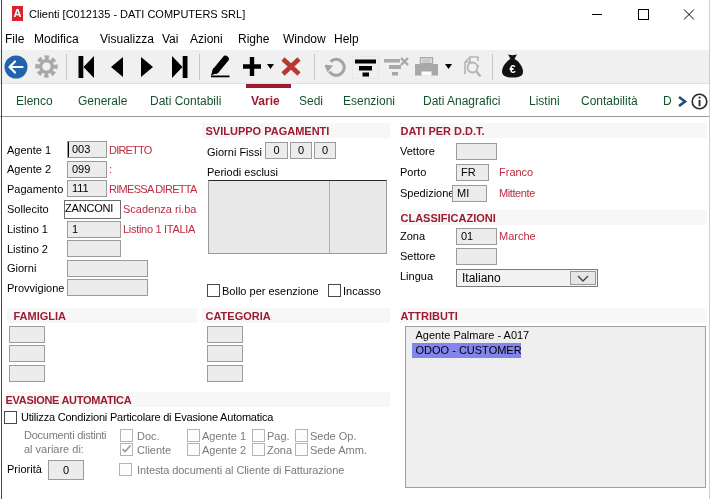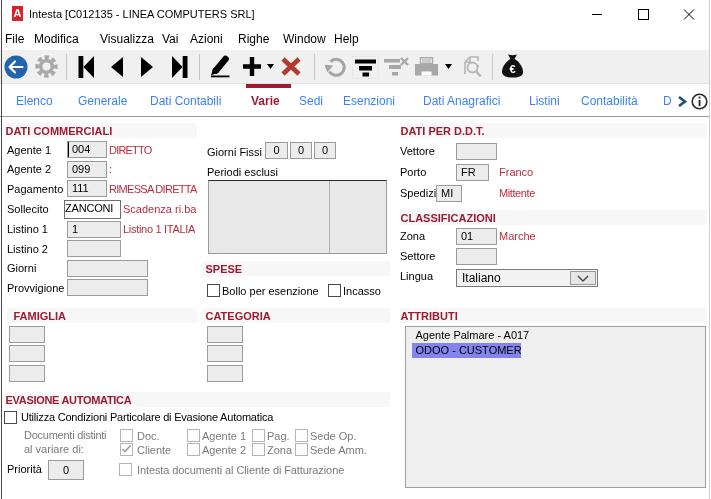--- a/index.html
+++ b/index.html
@@ -16,42 +16,42 @@
   #title { position:absolute; left:29px; top:8px; font-size:11px; color:#000; }
   .winbtn { position:absolute; top:0; width:45px; height:28px; }
   
   #menubar { position:absolute; left:0; top:28px; width:709px; height:22px; background:#fff; font-size:12px; color:#000; }
   #menubar span { position:absolute; top:4px; }
   
   #toolbar { position:absolute; left:0; top:50px; width:709px; height:34px; background:#f0f0f0; border-bottom:1px solid #e2e2e2; }
   .tsep { position:absolute; top:4px; width:1px; height:26px; background:#c6c6c6; }
   
   #tabstrip { position:absolute; left:0; top:85px; width:709px; height:32px; background:#fff; border-bottom:1px solid #9a9a9a; }
-  #tabstrip span { position:absolute; top:9px; font-size:12px; color:#3b82f6; white-space:nowrap; }
+  #tabstrip span { position:absolute; top:9px; font-size:12px; color:#14532d; white-space:nowrap; }
   #tabind { position:absolute; left:246px; top:-1px; width:45px; height:4px; background:#9c1b31; }
   .seltab { color:#9c1b31 !important; font-weight:bold; }
   
   #form { position:absolute; left:0; top:117px; width:709px; height:382px; background:#fff; }
   .hdr { position:absolute; height:15px; background:#f7f7f7; color:#9c1b31; font-size:11px; font-weight:bold;
          line-height:13px; padding-top:2px; text-indent:-1.5px; white-space:nowrap; }
   .lbl { position:absolute; font-size:11px; line-height:11px; color:#000; white-space:nowrap; }
   .red { position:absolute; font-size:11px; line-height:11px; color:#bd2b3e; white-space:nowrap; }
   .inp { position:absolute; background:#ececec; border:1px solid #9b9b9b; font-size:11px; color:#000;
          line-height:15px; padding-left:4px; white-space:nowrap; }
   .gray { position:absolute; font-size:11px; line-height:11px; color:#7a7a7a; white-space:nowrap; }
   .cb { position:absolute; width:13px; height:13px; border:1px solid #4a4a4a; background:#fff; }
   .cbg { position:absolute; width:13px; height:13px; border:1px solid #b4b4b4; background:#fdfdfd; }
 </style>
 </head>
 <body>
   <div style="position:absolute;left:1px;top:0;width:1px;height:499px;background:#474747;z-index:99"></div>
   <div style="position:absolute;left:709px;top:0;width:1px;height:499px;background:#cfcfcf;z-index:99"></div>
   <div id="titlebar">
     <div id="appicon">A</div>
-    <div id="title">Intesta [C012135 - LINEA COMPUTERS SRL]</div>
+    <div id="title">Clienti [C012135 - DATI COMPUTERS SRL]</div>
     <svg class="winbtn" style="left:574px" viewBox="0 0 45 28">
       <path d="M18 14.5 H28" stroke="#000" stroke-width="1"></path>
     </svg>
     <svg class="winbtn" style="left:620px" viewBox="0 0 45 28">
       <rect x="18.5" y="9.5" width="10" height="10" fill="none" stroke="#000" stroke-width="1"></rect>
     </svg>
     <svg class="winbtn" style="left:666px" viewBox="0 0 45 28">
       <path d="M18 9.5 L28 19.5 M28 9.5 L18 19.5" stroke="#000" stroke-width="1"></path>
     </svg>
   </div>
@@ -176,25 +176,25 @@
     </svg>
     <svg class="abs" style="left:691px;top:8px" width="17" height="17" viewBox="0 0 17 17">
       <circle cx="8.5" cy="8.5" r="7.3" fill="none" stroke="#2b2b2b" stroke-width="1.6"></circle>
       <rect x="7.6" y="3.6" width="1.9" height="1.9" fill="#2b2b2b"></rect>
       <rect x="7.6" y="7" width="1.9" height="6.2" fill="#2b2b2b"></rect>
     </svg>
   </div>
 
   <div id="form">
 
-    <div class="hdr" style="left:7px;top:6px;width:190px;padding-left:0px">DATI COMMERCIALI</div>
+    <div class="hdr" style="left:202px;top:6px;width:188px;padding-left:5px">SVILUPPO PAGAMENTI</div>
     <div class="hdr" style="left:400px;top:6px;width:307px;padding-left:2px">DATI PER D.D.T.</div>
 
     <div class="lbl" style="left:7px;top:28px">Agente 1</div>
-    <div class="inp" style="left:67px;top:24px;width:40px;height:17px">004</div>
+    <div class="inp" style="left:67px;top:24px;width:40px;height:17px">003</div>
     <div class="abs" style="left:68px;top:25px;width:1px;height:15px;background:#000"></div>
     <div class="red" style="left:109px;top:28px;letter-spacing:-0.8px">DIRETTO</div>
     <div class="lbl" style="left:7px;top:47px">Agente 2</div>
     <div class="inp" style="left:67px;top:44px;width:40px;height:17px">099</div>
     <div class="red" style="left:109px;top:47px">:</div>
     <div class="lbl" style="left:7px;top:67px">Pagamento</div>
     <div class="inp" style="left:67px;top:63px;width:40px;height:17px">111</div>
     <div class="red" style="left:109px;top:67px;letter-spacing:-0.7px">RIMESSA DIRETTA</div>
     <div class="lbl" style="left:7px;top:87px">Sollecito</div>
     <div class="inp" style="left:64px;top:83px;width:57px;height:19px;background:#fff;border-color:#6e6e6e;padding-left:0;letter-spacing:-0.2px">ZANCONI</div>
@@ -210,33 +210,32 @@
     <div class="inp" style="left:67px;top:162px;width:81px;height:17px"></div>
 
     <div class="lbl" style="left:207px;top:30px">Giorni Fissi</div>
     <div class="inp" style="left:265px;top:25px;width:23px;height:17px;text-align:center;padding-left:0">0</div>
     <div class="inp" style="left:290px;top:25px;width:22px;height:17px;text-align:center;padding-left:0">0</div>
     <div class="inp" style="left:314px;top:25px;width:22px;height:17px;text-align:center;padding-left:0">0</div>
     <div class="lbl" style="left:207px;top:50px">Periodi esclusi</div>
     <div class="abs" style="left:208px;top:63px;width:179px;height:74px;background:#e8e8e8;border:1px solid #9a9a9a;border-top:1px solid #2a2a2a"></div>
     <div class="abs" style="left:329px;top:64px;width:1px;height:72px;background:#b0b0b0"></div>
 
-    <div class="hdr" style="left:202px;top:144px;width:188px;padding-left:5px">SPESE</div>
     <div class="cb" style="left:207px;top:167px"></div>
     <div class="lbl" style="left:222px;top:169px">Bollo per esenzione</div>
     <div class="cb" style="left:328px;top:167px"></div>
     <div class="lbl" style="left:343px;top:169px">Incasso</div>
 
     <div class="lbl" style="left:400px;top:29px">Vettore</div>
     <div class="inp" style="left:456px;top:26px;width:41px;height:17px"></div>
     <div class="lbl" style="left:400px;top:50px">Porto</div>
     <div class="inp" style="left:456px;top:47px;width:33px;height:17px">FR</div>
     <div class="red" style="left:499px;top:50px">Franco</div>
     <div class="lbl" style="left:400px;top:71px">Spedizione</div>
-    <div class="inp" style="left:436px;top:68px;width:26px;height:17px">MI</div>
+    <div class="inp" style="left:452px;top:68px;width:35px;height:17px">MI</div>
     <div class="red" style="left:499px;top:71px;letter-spacing:-0.4px">Mittente</div>
 
     <div class="hdr" style="left:400px;top:93px;width:307px;padding-left:2px">CLASSIFICAZIONI</div>
     <div class="lbl" style="left:400px;top:114px">Zona</div>
     <div class="inp" style="left:456px;top:111px;width:41px;height:17px">01</div>
     <div class="red" style="left:499px;top:114px">Marche</div>
     <div class="lbl" style="left:400px;top:134px">Settore</div>
     <div class="inp" style="left:456px;top:131px;width:41px;height:17px"></div>
     <div class="lbl" style="left:400px;top:154px">Lingua</div>
     <div class="abs" style="left:456px;top:152px;width:142px;height:18px;background:#f2f2f2;border:1px solid #7a7a7a;font-size:12px;line-height:16px;padding-left:5px">Italiano

